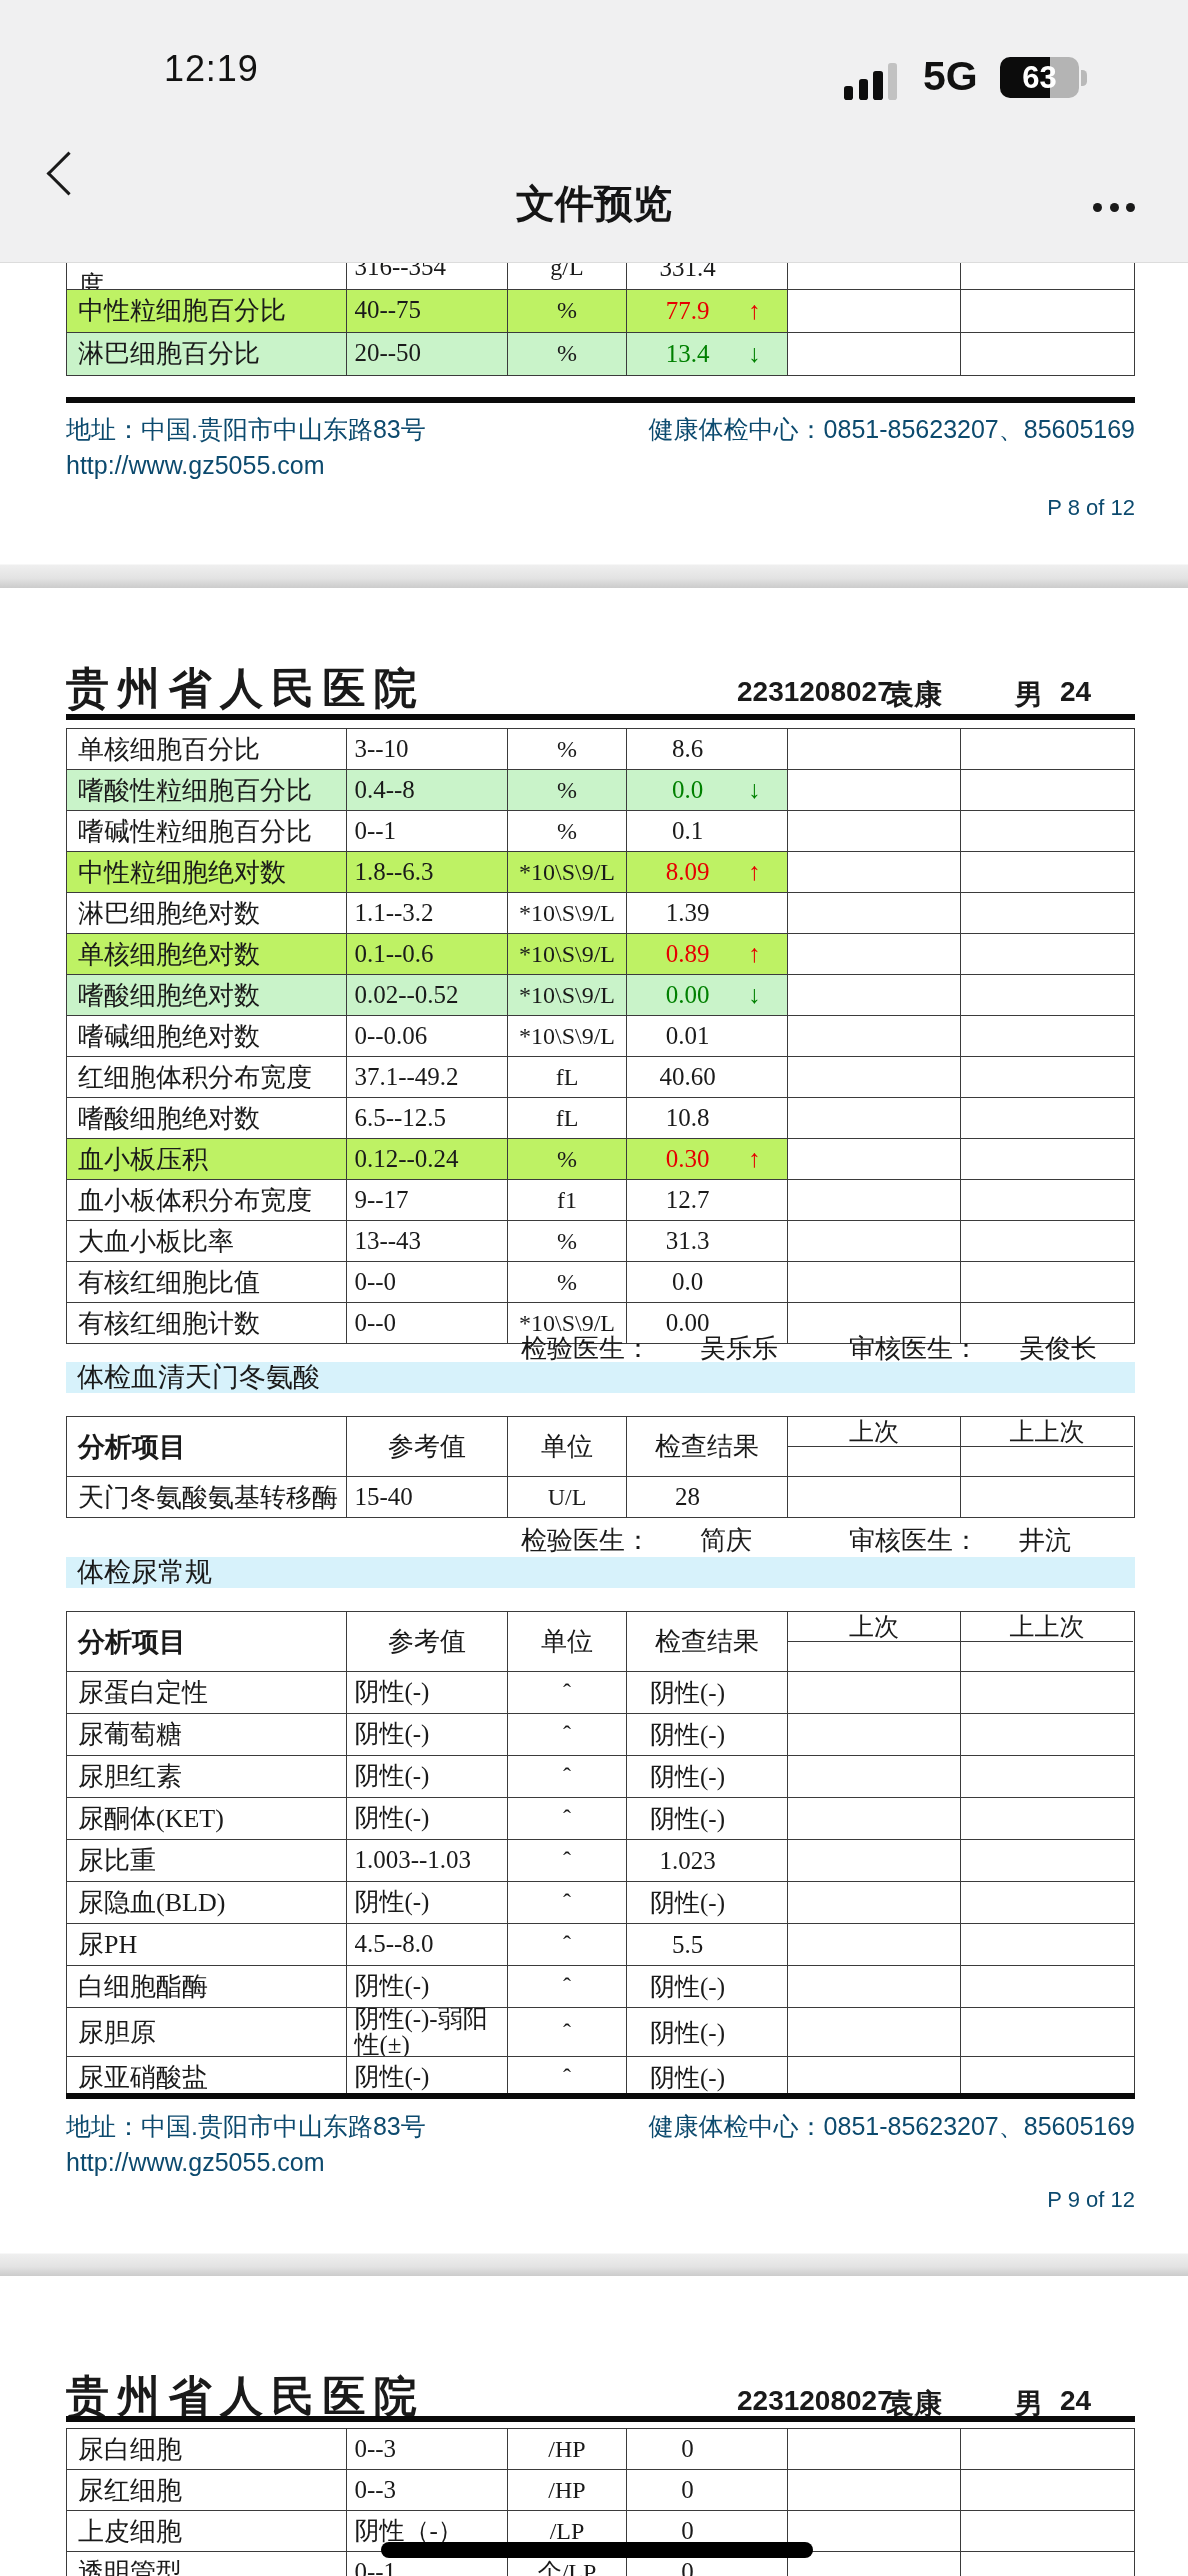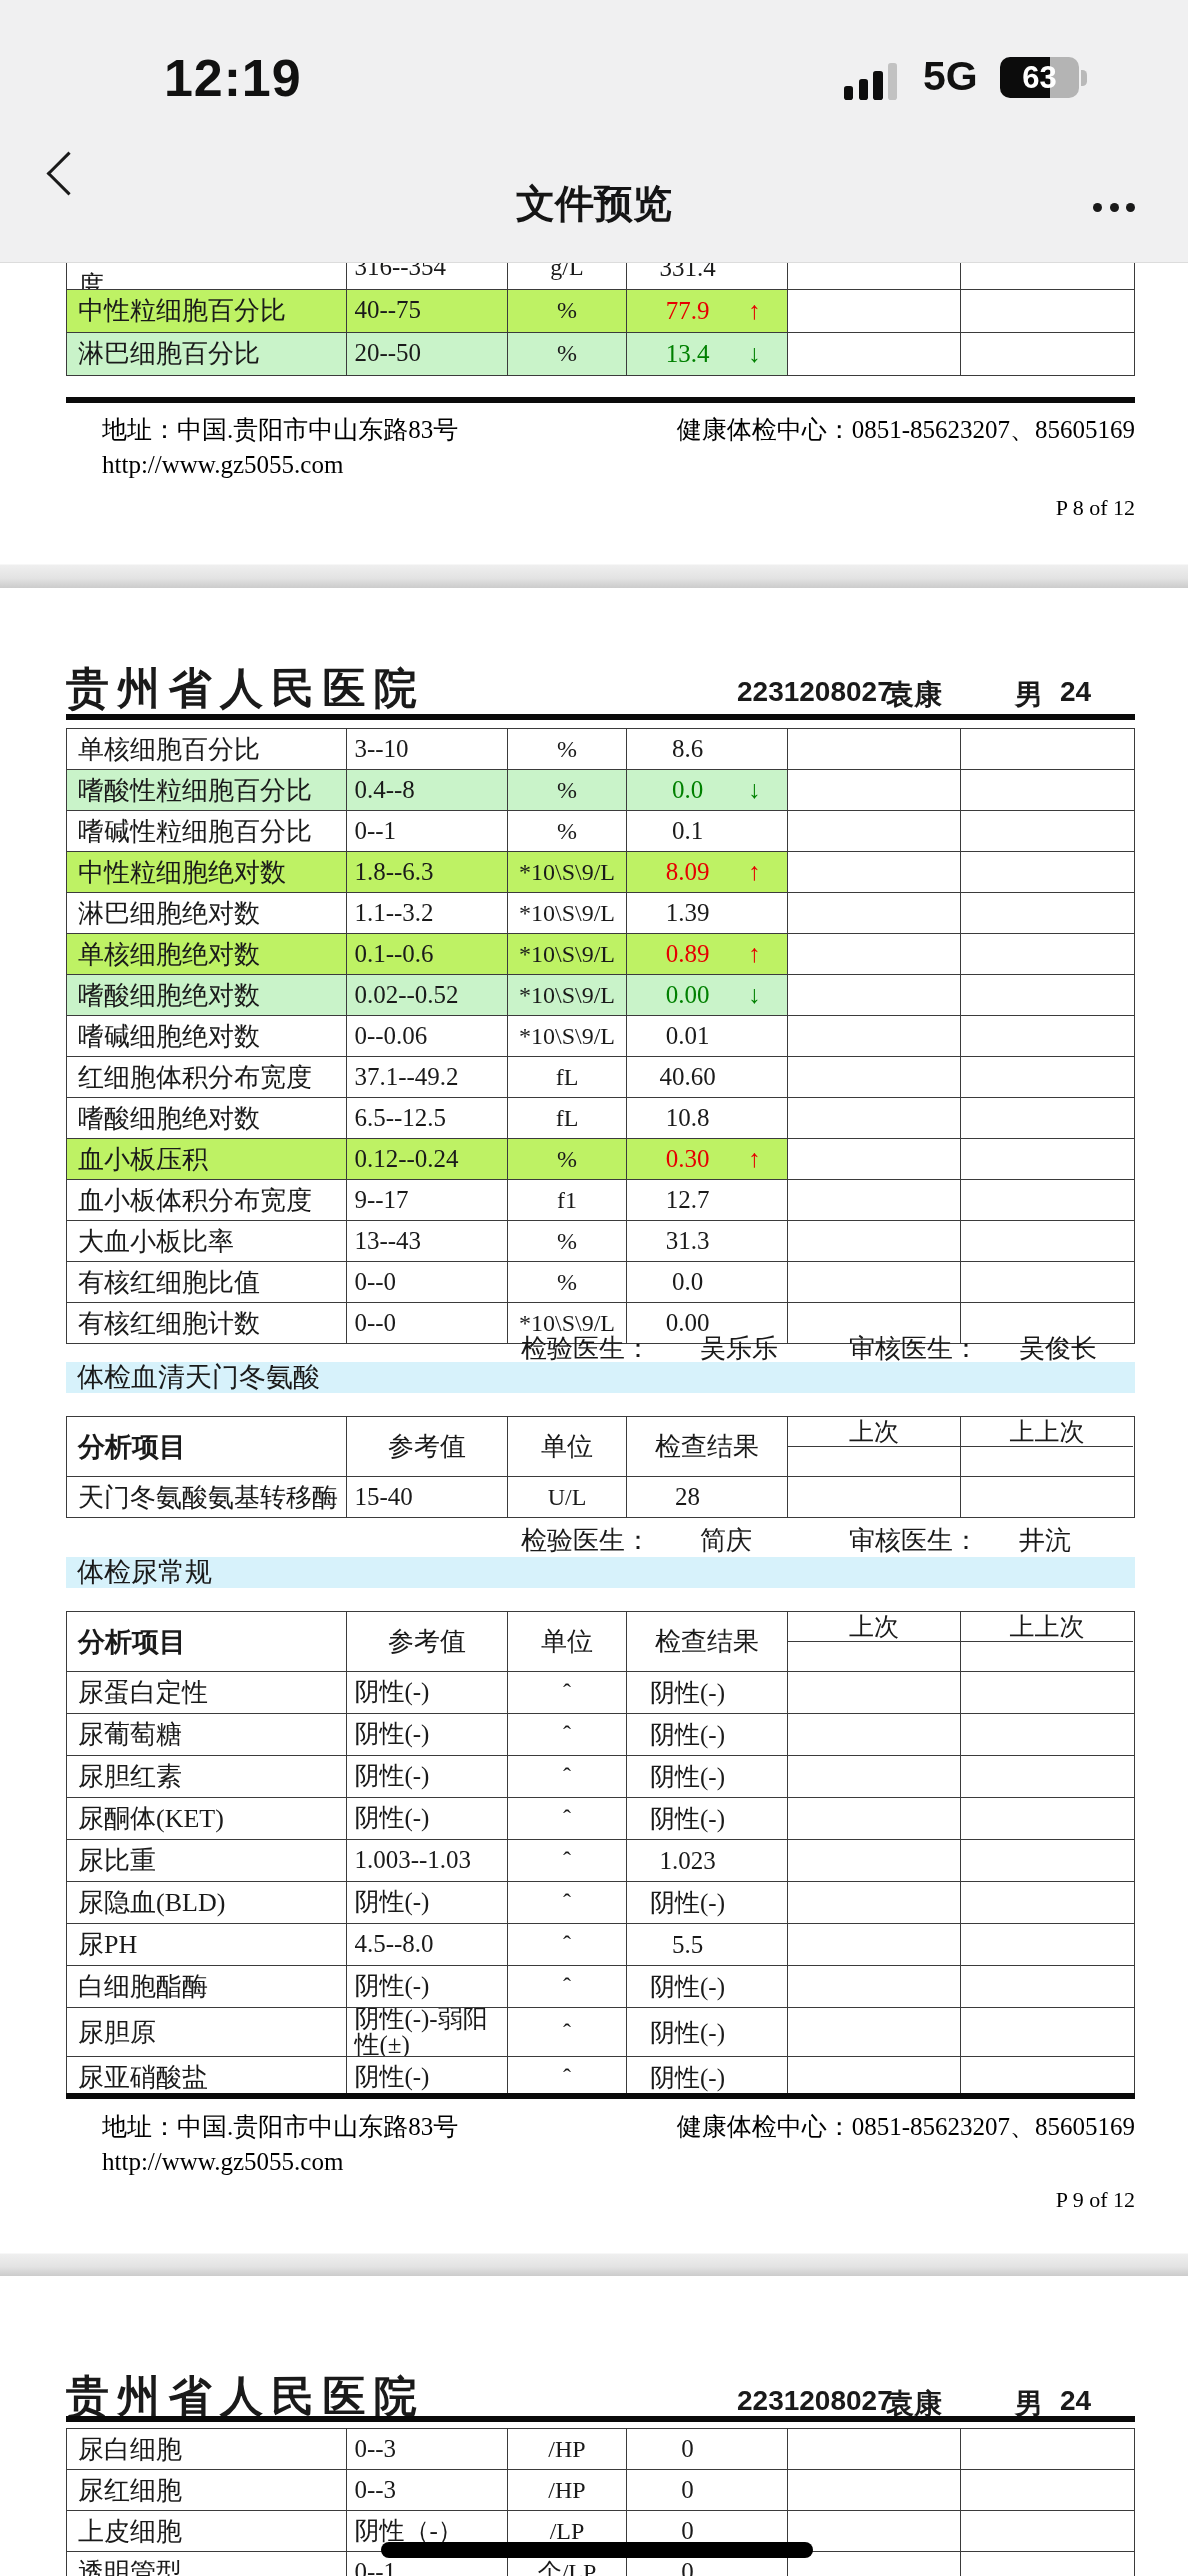--- a/index.html
+++ b/index.html
@@ -1,20 +1,20 @@
 <!DOCTYPE html>
 <html style="font-size:14.7px"><head>
 <meta charset="utf-8">
 <style>
   html,body{margin:0;padding:0;}
   .screen{position:relative;width:1188px;height:2576px;overflow:hidden;background:#f0f0f1;
     font-family:"Liberation Sans","DejaVu Sans",sans-serif;color:#111;}
   
   .statusbar{position:absolute;top:0;left:0;width:1188px;height:92px;}
-  .time{position:absolute;left:164px;top:48px;font-size:52px;font-weight:700;letter-spacing:0.9px;}
+  .time{position:absolute;left:164px;top:48px;font-size:36px;font-weight:400;letter-spacing:0.9px;}
   .signal{position:absolute;left:844px;top:61px;display:flex;align-items:flex-end;gap:5.5px;height:39px;}
   .bar{width:9.2px;border-radius:2.8px;background:#0d0d0d;}
   .bar.b1{height:14px}.bar.b2{height:21px}.bar.b3{height:28.6px}
   .bar.b4{height:37px;background:#c2c2c2;}
   .net{position:absolute;left:923px;top:53px;font-size:41px;font-weight:600;}
   .battery{position:absolute;left:1000px;top:57px;width:79px;height:41px;border-radius:10px;
     background:linear-gradient(90deg,#0c0c0c 0 63%,#b4b4b4 63%);
     display:flex;align-items:center;justify-content:center;}
   .battery span{color:#fff;font-size:31px;font-weight:700;}
   .battery .nub{position:absolute;right:-8.3px;top:13px;width:6.4px;height:15.7px;background:#b9b9b9;
@@ -58,21 +58,21 @@
   
   .thickline{position:absolute;left:66px;width:1069px;height:5.5px;background:#0a0a0a;}
   .hosp{position:absolute;left:66px;font-size:43px;font-weight:700;letter-spacing:8.3px;}
   .pinfo{position:absolute;font-size:28px;font-weight:700;font-family:"Liberation Sans","DejaVu Sans",sans-serif;}
   .pinfo.id{left:737px;} .pinfo.nm{left:886px;} .pinfo.sx{left:1015px;} .pinfo.ag{left:1060px;}
   .docline{position:absolute;left:0;width:1188px;height:31px;font-size:26px;padding-left:16px;}
   .docline span{position:absolute;white-space:nowrap;}
   .dl-exam{left:521px;} .dl-examname{left:700px;} .dl-review{left:849px;} .dl-reviewname{left:1019px;}
   .secbar{position:absolute;left:66px;width:1069px;height:31px;background:#d7f2fb;
     font-size:27px;line-height:31px;padding-left:11px;box-sizing:border-box;}
-  .foot{position:absolute;font-family:Liberation Serif, serif;font-size:25px;color:#000000;white-space:nowrap;margin-left:36px;}
+  .foot{position:absolute;font-family:Liberation Sans, sans-serif;font-size:25px;color:#0c4a6e;white-space:nowrap;}
   .foot.left{left:66px;} .foot.right{right:53px;text-align:right;}
   .pagenum{font-size:22px;}
   .redact{position:absolute;left:381px;top:266px;width:432px;height:15.7px;background:#000;border-radius:8.3px;}
 </style>
 </head>
 <body>
 
 <div class="screen">
 
   <div class="statusbar">

